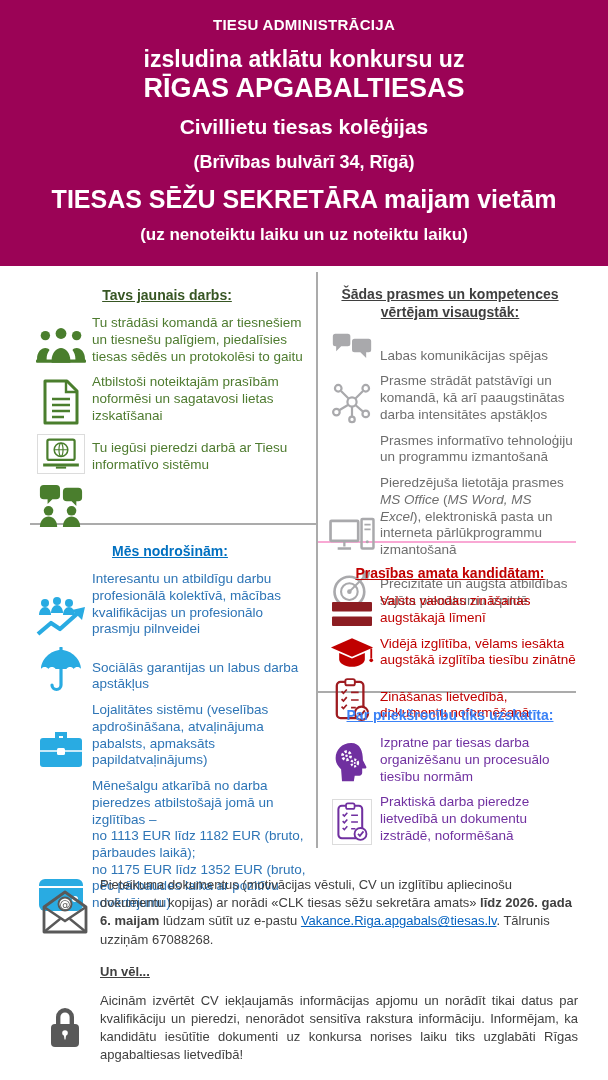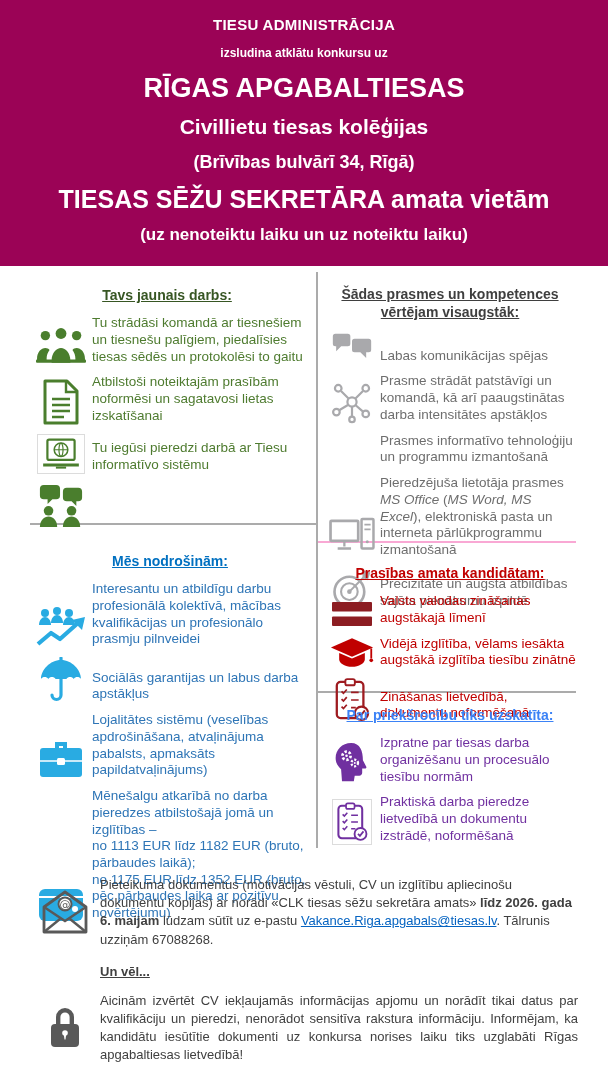--- a/index.html
+++ b/index.html
@@ -8,36 +8,36 @@
     width:608px; height:1080px; background:#fff;
     font-family:"Liberation Sans", sans-serif;
     -webkit-font-smoothing:antialiased;
   }
   .poster { width:608px; height:1080px; overflow:hidden; }
 
   
   .hdr { background:#9B0356; color:#fff; text-align:center; height:266px; padding-top:16px; }
   .hdr div { font-weight:bold; }
   .h-org      { font-size:15px;  margin-bottom:13px; letter-spacing:.3px; }
-  .h-announce { font-size:12px;  margin-bottom:13px; }
+  .h-announce { font-size:23px;  }
   .h-court    { font-size:27px;  margin-bottom:11px; }
   .h-college  { font-size:21px;  margin-bottom:13px; }
   .h-address  { font-size:18px;  margin-bottom:12px; }
   .h-position { font-size:25px;  margin-bottom:11px; }
   .h-duration { font-size:17px; }
 
   
   .cols { display:flex; margin:6px 30px 0; height:576px; }
   .col-left  { width:288px; border-right:2px solid #ABABAB; }
   .col-right { width:258px; }
 
   .sec h2 { font-size:14px; font-weight:bold; text-align:center;
             text-decoration:underline; margin:0 0 11px; line-height:1.3; }
   .sec-jobs    { height:253px; border-bottom:2px solid #ABABAB; padding:14px 12px 16px 0; }
-  .sec-provide { padding:27px 6px 0 0; }
+  .sec-provide { padding:17px 6px 0 0; }
   .sec-skills  { height:271px; border-bottom:2px solid #f9a8d4; padding:13px 0 0 6px; }
   .sec-req     { height:150px; border-bottom:2px solid #ABABAB; padding:21px 0 0 6px; }
   .sec-adv     { padding:13px 0 0 6px; }
 
   .item { display:flex; align-items:flex-end; margin-bottom:9px; }
   .ic   { flex:0 0 62px; display:flex; justify-content:center; align-items:center; }
   .col-right .ic { flex:0 0 56px; }
   .ic svg { display:block; }
   .txt  { margin:0; font-size:13.5px; line-height:1.24; }
   .pre  { white-space:pre-line; }
@@ -64,21 +64,21 @@
 <body>
 
 <div class="poster">
 
   <header class="hdr">
     <div class="h-org">TIESU ADMINISTRĀCIJA</div>
     <div class="h-announce">izsludina atklātu konkursu uz</div>
     <div class="h-court">RĪGAS APGABALTIESAS</div>
     <div class="h-college">Civillietu tiesas kolēģijas</div>
     <div class="h-address">(Brīvības bulvārī 34, Rīgā)</div>
-    <div class="h-position">TIESAS SĒŽU SEKRETĀRA amata vietām</div>
+    <div class="h-position">TIESAS SĒŽU SEKRETĀRA maijam vietām</div>
     <div class="h-duration">(uz nenoteiktu laiku un uz noteiktu laiku)</div>
   </header>
 
   <main class="cols">
 
     <section class="col-left">
 
       <div class="sec sec-jobs green">
         <h2>Tavs jaunais darbs:</h2>
 

